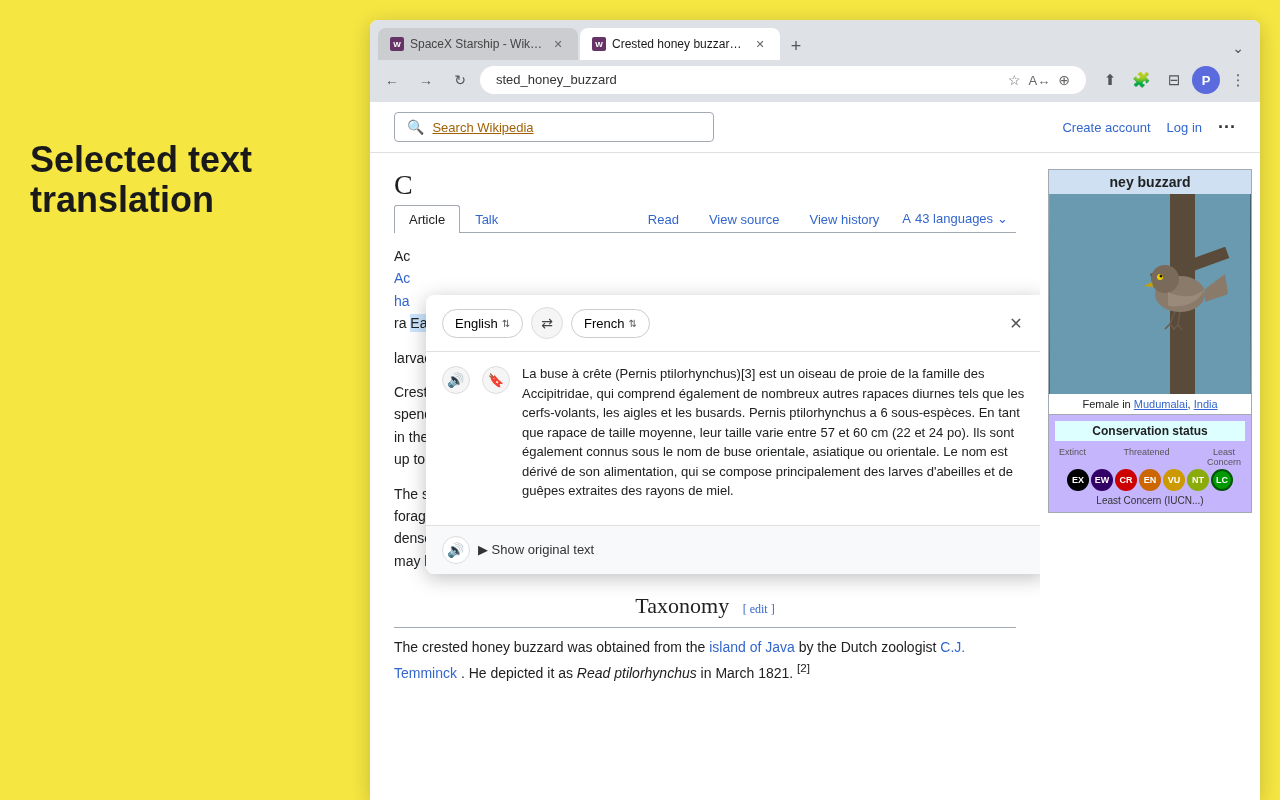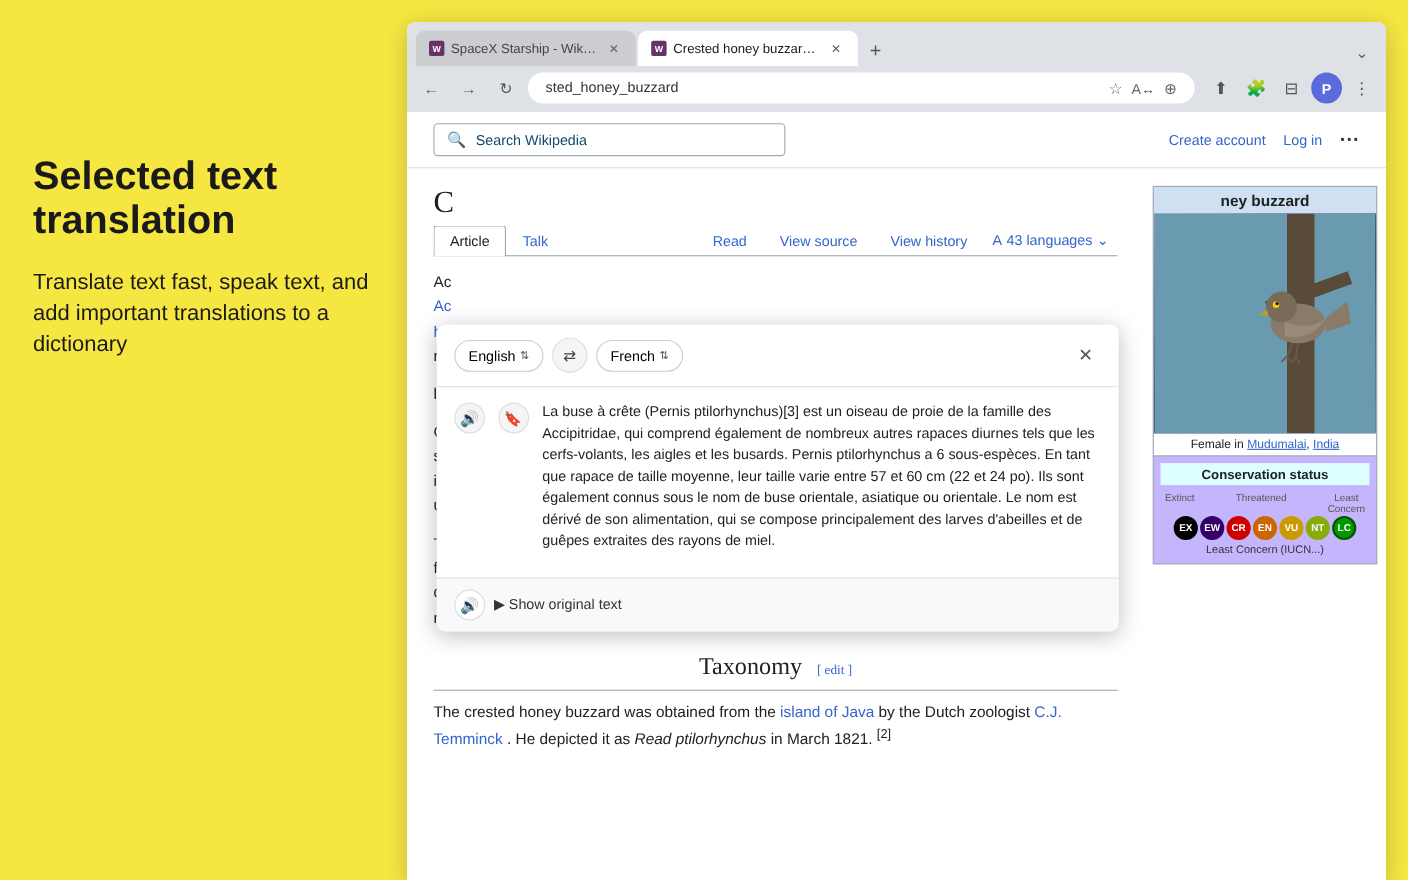--- a/index.html
+++ b/index.html
@@ -229,23 +229,24 @@
       border: 1px solid #a2a9b1;
       border-radius: 4px;
       padding: 6px 12px;
       gap: 8px;
       width: 320px;
     }
     .wiki-search-icon { color: #888; font-size: 14px; }
     .wiki-search-input {
       flex: 1;
       font-size: 13px;
-      color: #0c4a6e;
+      color: #a16207;
       border: none;
       outline: none;
+      text-decoration: underline;
     }
     .wiki-header-actions {
       margin-left: auto;
       display: flex;
       align-items: center;
       gap: 16px;
     }
     .wiki-link {
       color: #3366cc;
       font-size: 13px;
@@ -410,21 +411,21 @@
     .cons-cr { background: #cc0000; }
     .cons-en { background: #cc6600; }
     .cons-vu { background: #cc9900; }
     .cons-nt { background: #8aab0a; }
     .cons-lc { background: #009900; border: 2px solid #005500; }
 
     
     .translation-popup {
       position: absolute;
       top: 50px;
-      left: 3px;
+      left: 32px;
       width: 620px;
       background: white;
       border-radius: 8px;
       box-shadow: 0 4px 20px rgba(0,0,0,0.25);
       z-index: 100;
       overflow: hidden;
     }
     .popup-header {
       display: flex;
       align-items: center;
@@ -560,21 +561,20 @@
     .early-highlight {
       background: #cce5ff;
       padding: 1px 0;
     }
   </style>
 </head>
 <body>
 
 <div class="left-panel">
   <h1>Selected text translation</h1>
-  <p>Translate text fast, speak text, and add important translations to a dictionary</p>
 </div>
 
 <div class="browser-window">
 
   <div class="chrome-frame">
     <div class="tabs-row">
 
       <div class="tab">
         <div class="tab-favicon wiki">W</div>
         <span class="tab-title">SpaceX Starship - Wikipedia</span>

